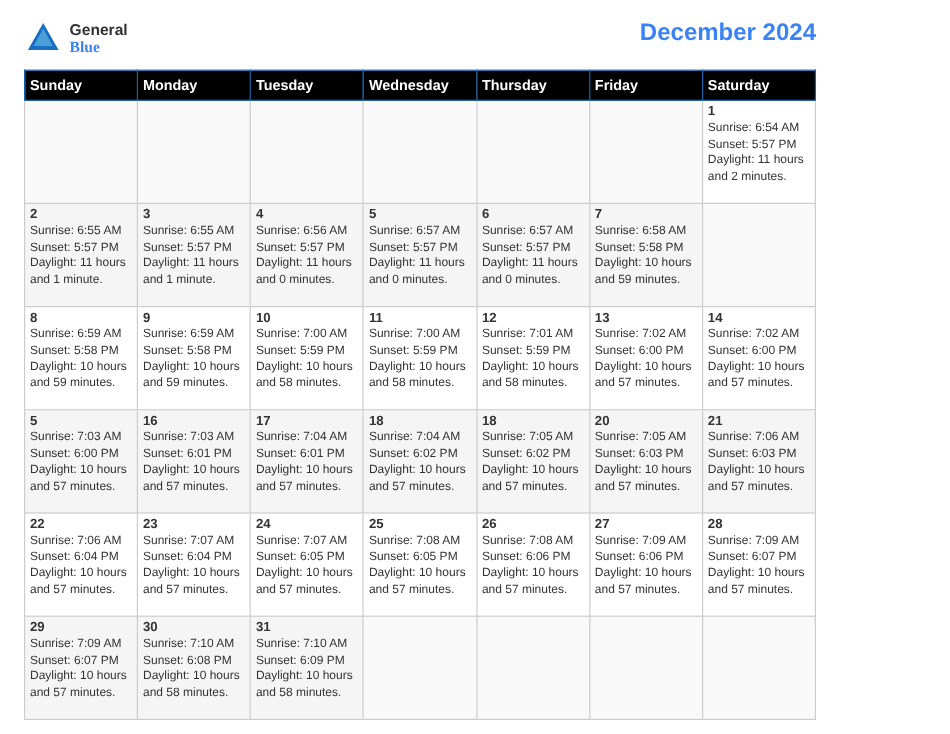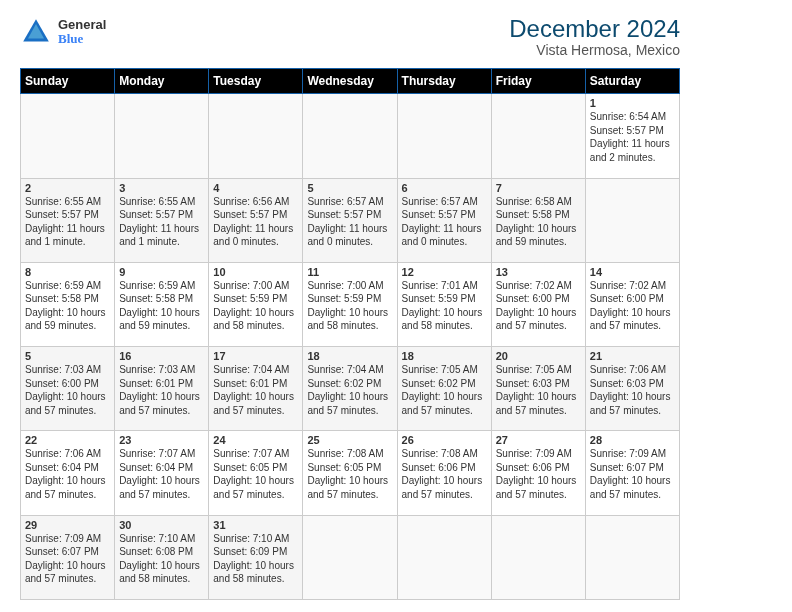--- a/index.html
+++ b/index.html
@@ -38,23 +38,23 @@
     .logo-general { color: #333; }
     .logo-blue { color: #3b82f6; font-family: Liberation Serif, serif; }
     .logo-icon {
       width: 32px;
       height: 32px;
     }
     .title-block {
       text-align: right;
     }
     .main-title {
-      font-size: 24px;
-      font-weight: normal;
-      color: #0c4a6e;
+      font-size: 20px;
+      font-weight: bold;
+      color: #3b82f6;
       line-height: 1.1;
     }
     .subtitle {
       font-size: 14px;
       color: #555;
     }
     .calendar {
       flex: 1;
       border: 1px solid #ccc;
       border-collapse: collapse;
@@ -111,21 +111,20 @@
         <polygon points="20,4 36,32 4,32" fill="#1a6fc4"></polygon>
         <polygon points="20,10 30,28 10,28" fill="#4a9fd4"></polygon>
       </svg>
       <div class="logo-text">
         <span class="logo-general">General</span>
         <span class="logo-blue">Blue</span>
       </div>
     </div>
     <div class="title-block">
       <div class="main-title">December 2024</div>
-      <div class="subtitle">Vista Hermosa, Mexico</div>
     </div>
   </div>
 
   <table class="calendar">
     <thead>
       <tr>
       <th>Sunday</th>
           <th>Monday</th>
           <th>Tuesday</th>
           <th>Wednesday</th>

